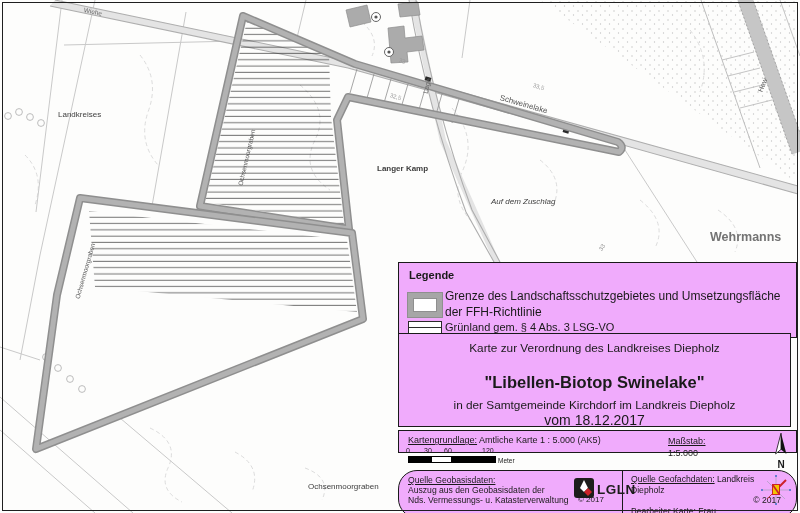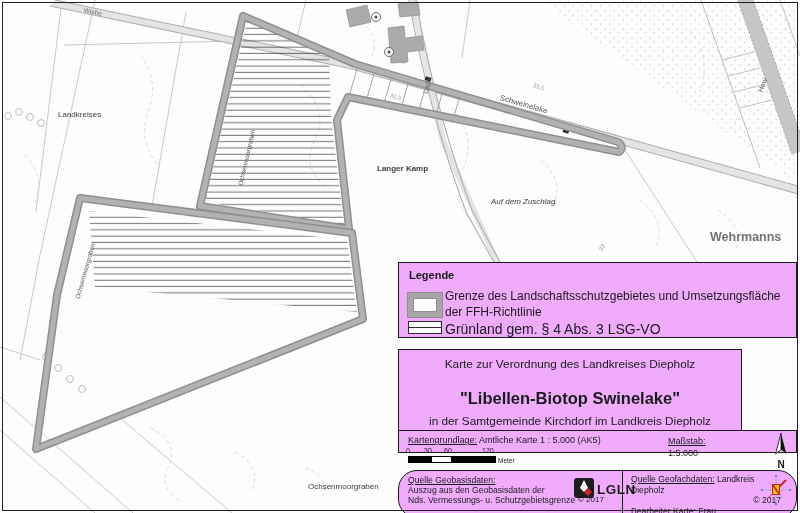--- a/index.html
+++ b/index.html
@@ -11,21 +11,21 @@
   .rot{transform-origin:0 50%;}
   .contour{position:absolute;white-space:nowrap;color:#9a9a9a;font-size:6px;z-index:4;transform-origin:0 50%;}
   .box{position:absolute;background:#f0abfc;border:1px solid #1a1a1a;box-sizing:border-box;z-index:20;}
   .u{text-decoration:underline;}
   
   .leg-title{position:absolute;left:10px;top:6px;font-size:11px;font-weight:bold;}
   .leg-band-sym{position:absolute;left:9px;top:30px;width:24px;height:14px;border:5px solid #a6a6a6;box-shadow:0 0 0 1px #8f8f8f, inset 0 0 0 1px #8f8f8f;box-sizing:content-box;background:#fff;}
   .leg-band-txt{position:absolute;left:46px;top:26px;font-size:12px;line-height:1.3;}
   .leg-gru-sym{position:absolute;left:9px;top:58px;width:32px;height:11px;border:1px solid #2a2a2a;background:#fff;}
   .leg-gru-sym .mid{position:absolute;left:0;right:0;top:5px;height:1px;background:#2a2a2a;}
-  .leg-gru-txt{position:absolute;left:46px;top:58px;font-size:14px;text-align:right;}
+  .leg-gru-txt{position:absolute;left:46px;top:58px;font-size:11px;text-align:right;}
   
   .ttl{position:absolute;left:0;right:0;text-align:center;}
   .t1{top:7px;font-size:11.8px;}
   .t2{top:21px;font-size:11.8px;}
   .tmain{top:39px;font-size:16.5px;font-weight:bold;}
   .t3{top:64px;font-size:11.8px;}
   .t4{top:78px;font-size:14px;}
   
   .f1-kart{position:absolute;left:9px;top:4px;font-size:9px;}
   .sb{position:absolute;left:9px;top:16px;width:120px;height:22px;font-size:7px;}
@@ -173,21 +173,21 @@
     <div class="leg-band-sym"></div>
     <div class="leg-band-txt">
       <div>Grenze des Landschaftsschutzgebietes und Umsetzungsfläche der FFH-Richtlinie</div>
     </div>
     <div class="leg-gru-sym">
         <div class="mid"></div>
       </div>
     <div class="leg-gru-txt">Grünland gem. § 4 Abs. 3 LSG-VO</div>
   </div>
 
-  <div class="box" style="left:398px;top:349px;width:344px;height:94px;">
+  <div class="box" style="left:398px;top:333px;width:393px;height:94px;">
     <div class="ttl t1">Karte zur Verordnung des Landkreises Diepholz</div>
     <div class="ttl tmain">"Libellen-Biotop Swinelake"</div>
     <div class="ttl t3">in der Samtgemeinde Kirchdorf im Landkreis Diepholz</div>
     <div class="ttl t4">vom 18.12.2017</div>
   </div>
 
   <div class="box" style="left:398px;top:430px;width:399px;height:23px;">
     <div class="f1-kart">
       <span class="u">Kartengrundlage:</span><span> Amtliche Karte 1 : 5.000 (AK5)</span>
     </div>
@@ -217,21 +217,21 @@
       <div class="nlab">N</div>
     </div>
   </div>
 
   <div class="box" style="left:398px;top:470px;width:399px;height:48px;border-radius:19px;">
     <div class="f2-div"></div>
 
     <div class="f2-left">
       <div class="u">Quelle Geobasisdaten:</div>
       <div>Auszug aus den Geobasisdaten der</div>
-      <div>Nds. Vermessungs- u. Schutzgebietsgrenze</div>
+      <div>Nds. Vermessungs- u. Katasterverwaltung</div>
     </div>
 
     <div class="lgln">
       <svg width="20" height="20" viewBox="0 0 20 20">
         <rect width="20" height="20" rx="3" fill="#1d1d1b"></rect>
         <polygon points="10,2 14,10 10,14 6,10" fill="#fff"></polygon>
         <polygon points="14,10 18,14 14,18 10,14" fill="#cc2229"></polygon>
       </svg>
       <span class="txt">LGLN</span>
       <span class="cpy">© 2017</span>

